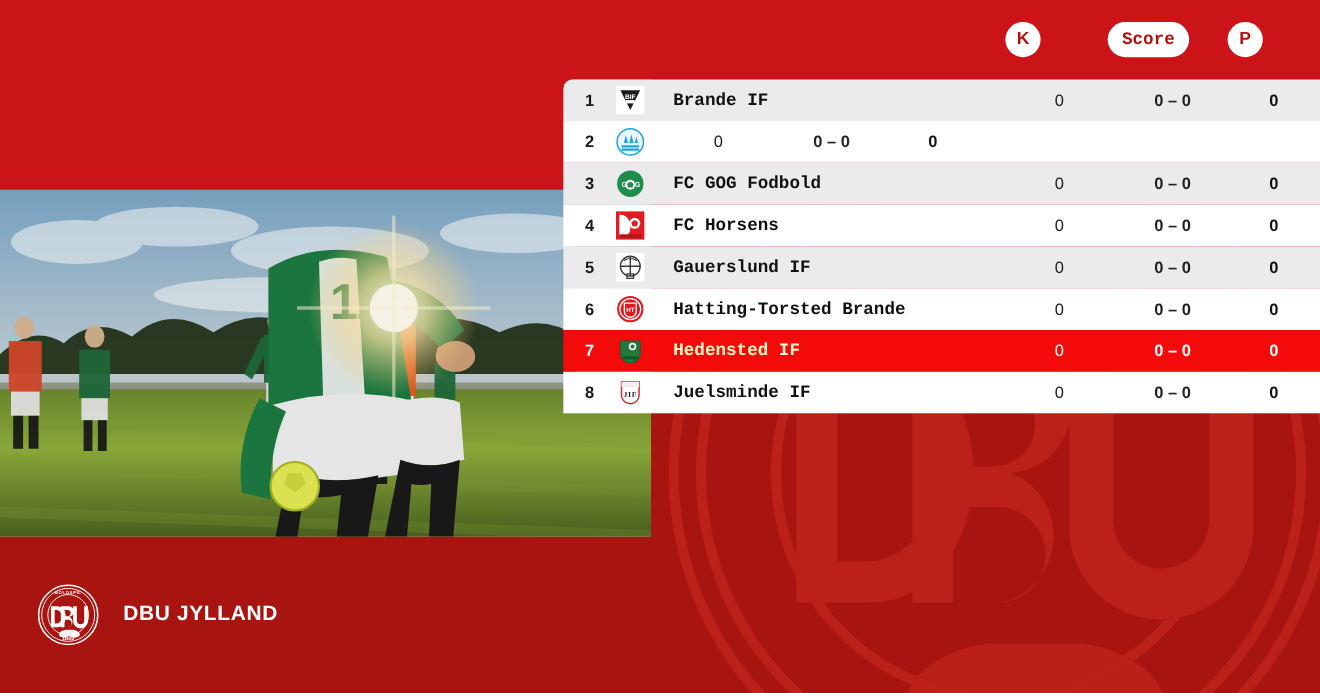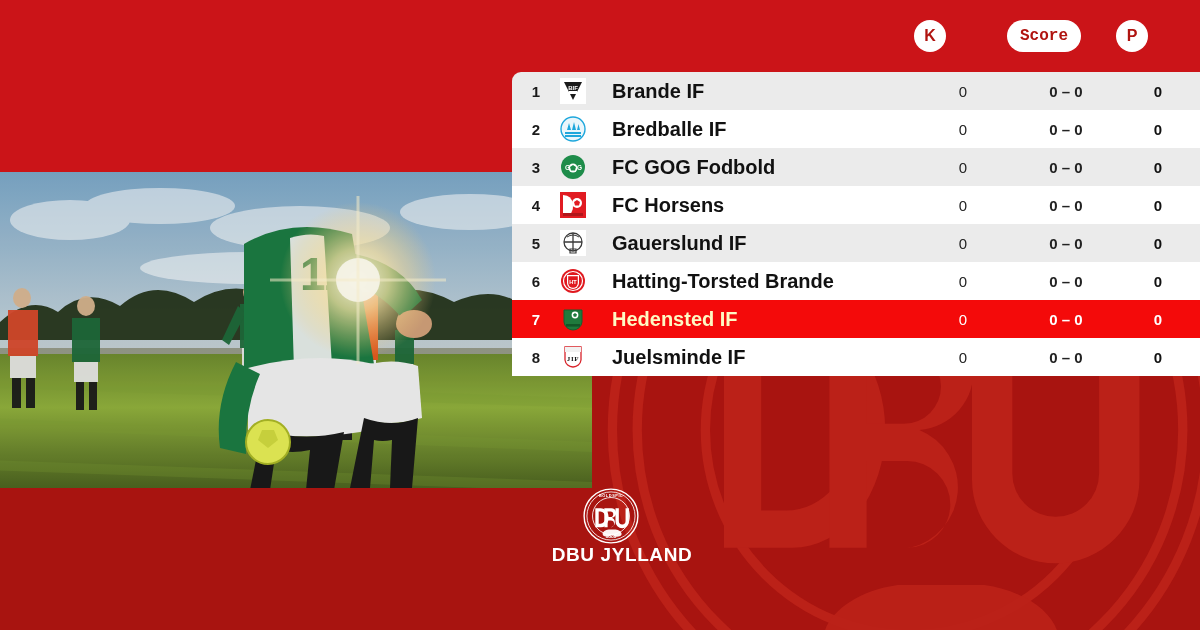--- a/index.html
+++ b/index.html
@@ -146,27 +146,28 @@
   .c-logo {
     width: 40px;
     flex: none;
     display: flex;
     align-items: center;
   }
   .c-logo svg { display: block; width: 26px; height: 26px; }
 
   .c-team {
     flex: 1 1 auto;
-    font-size: 20px;
+    font-size: 16px;
     font-weight: bold;
     color: #111111;
     padding-left: 12px;
     white-space: nowrap;
     overflow: hidden;
     text-overflow: ellipsis;
+    font-family: Liberation Mono, monospace;
   }
   .row.highlight .c-team { color: #fef9c3; }
 
   .c-k {
     width: 106px;
     flex: none;
     text-align: center;
     font-size: 15px;
     font-weight: normal;
     color: #222222;
@@ -192,23 +193,22 @@
   .row.highlight .c-p { color: #ffffff; }
 
   
   .footer {
     position: absolute;
     left: 0; bottom: 0;
     width: 1200px;
     height: 142px;
     display: flex;
     align-items: center;
-    padding-left: 22px;
+    padding-left: 34px;
     z-index: 8;
-    flex-direction: column;
   }
   .footer-logo { width: 56px; height: 56px; flex: none; }
   .footer-logo svg { display: block; width: 56px; height: 56px; }
   .footer-text {
     margin-left: 22px;
     color: #ffffff;
     font-size: 19px;
     font-weight: bold;
     letter-spacing: 0.6px;
   }
@@ -397,21 +397,20 @@
       </div>
       <div class="row">
         <div class="c-pos">2</div>
         <div class="c-logo">
   <svg viewBox="0 0 26 26">
             <circle cx="13" cy="13" r="12" fill="#eaf6fb" stroke="#1ea7dc" stroke-width="1.4"></circle>
     <path d="M5 16 h16 v2 H5 z M5 19 h16 v2 H5 z" fill="#1ea7dc"></path>
     <path d="M7 14 l2 -7 l2 7 z M12 14 l2 -8 l2 8 z M17 14 l1.5 -6 l1.5 6 z" fill="#1ea7dc"></path>
   </svg>
 </div>
-        <div class="c-team">Bredballe IF</div>
         <div class="c-k">0</div>
         <div class="c-score">0 – 0</div>
         <div class="c-p">0</div>
       </div>
       <div class="row alt">
         <div class="c-pos">3</div>
         <div class="c-logo">
   <svg viewBox="0 0 26 26">
             <circle cx="13" cy="13" r="12" fill="#1e8c4a"></circle>
     <circle cx="13" cy="14" r="4.5" fill="#ffffff"></circle>

